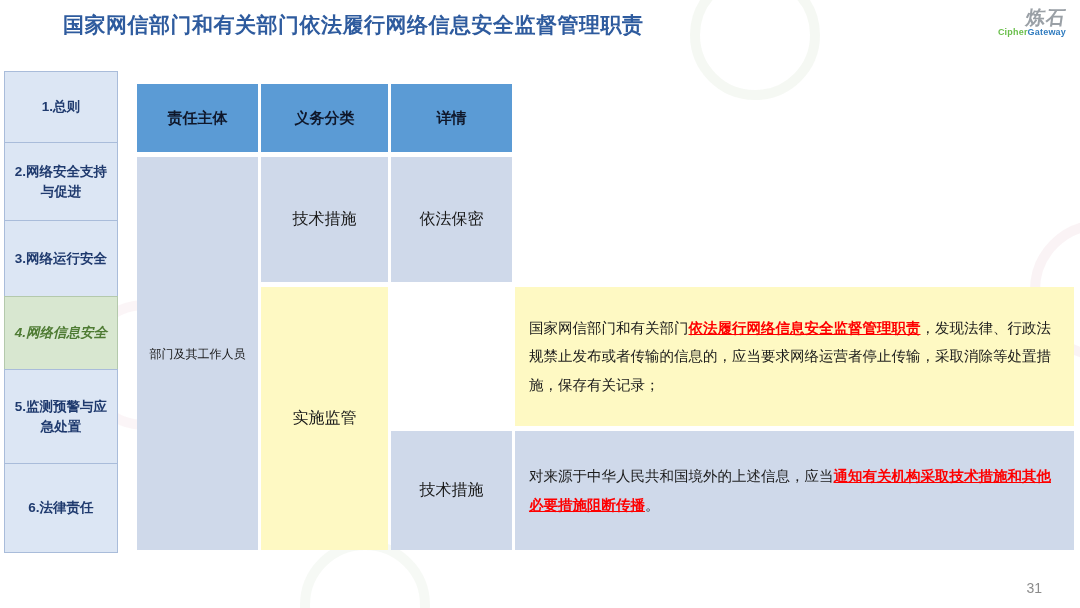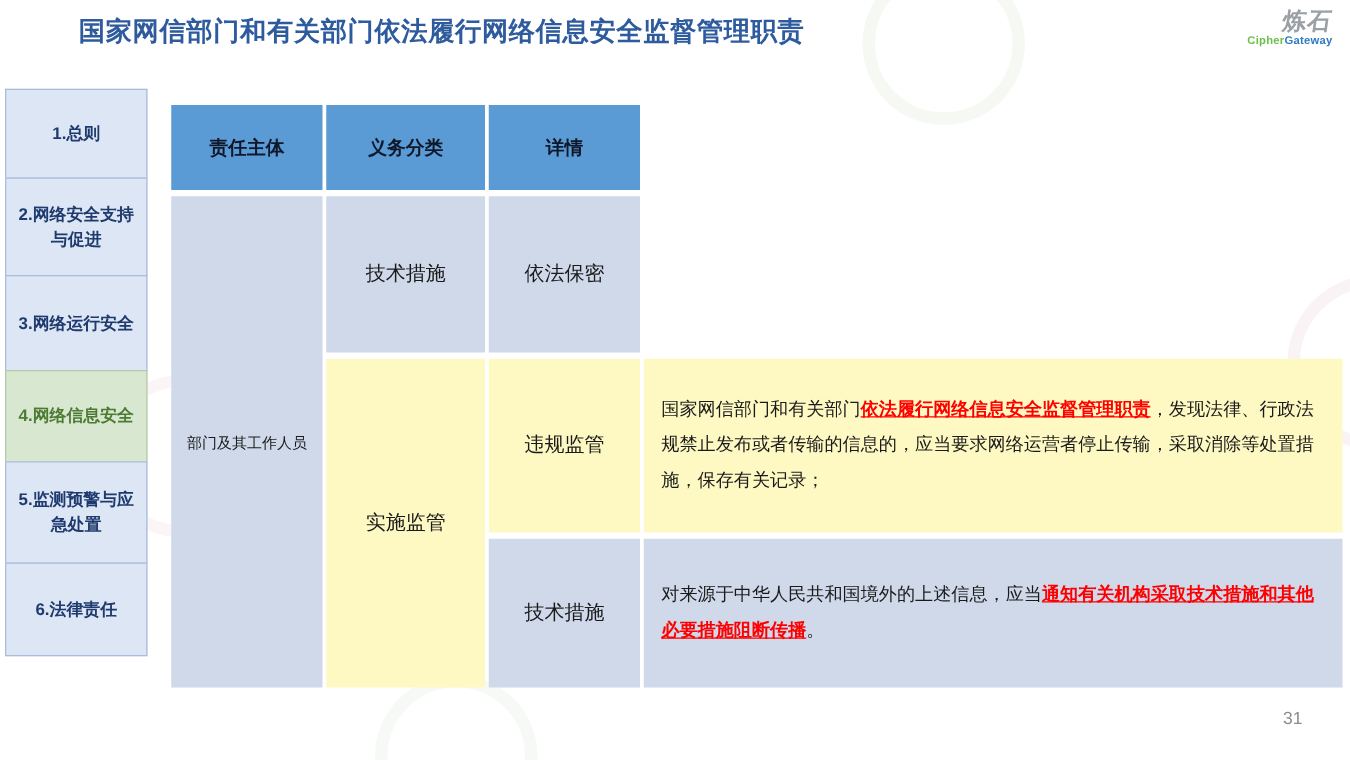--- a/index.html
+++ b/index.html
@@ -31,21 +31,21 @@
   }
   .side-item{
     box-sizing:border-box;border:1px solid #a9bcda;margin-top:-1px;
     background:#dce6f4;color:#1f3a6e;
     font-size:13.5px;font-weight:600;line-height:1.45;
     display:flex;align-items:center;justify-content:center;text-align:center;
     padding:13px 9px;
   }
   .side-item:first-child{margin-top:0;}
   .si-1{height:72px;} .si-2{height:79px;} .si-3{height:77px;}
-  .si-4{height:74px;} .si-5{height:82px;} .si-6{height:75px;}
+  .si-4{height:74px;font-style:italic;} .si-5{height:95px;} .si-6{height:90px;}
   .si-7{flex:1;}
   .side-item.active{background:#d8e7d0;color:#4e7b33;font-weight:bold;border-color:#b4c9ac;}
   
   .duty-table{
     position:absolute;left:137px;top:84px;width:937px;height:466px;
     display:grid;
     grid-template-columns:121px 127px 121px 1fr;
     grid-template-rows:68px 125px 139px 119px;
     row-gap:5px;column-gap:3px;
   }
@@ -58,21 +58,21 @@
   .duty-2{grid-column:2;grid-row:3 / span 2;font-size:16px;color:#1a1a1a;}
   .kw{font-size:16px;color:#1a1a1a;}
   .kw-1{grid-column:3;grid-row:2;} .kw-2{grid-column:3;grid-row:3;} .kw-3{grid-column:3;grid-row:4;}
   .detail{
     grid-column:4;justify-content:flex-start;text-align:left;
     font-size:14.5px;color:#1a1a1a;line-height:1.95;padding:8px 14px 8px 14px;
   }
   .d-1{grid-row:2;} .d-2{grid-row:3;} .d-3{grid-row:4;}
   .detail .em{color:#fe0000;font-weight:bold;text-decoration:underline;}
   
-  .page-number{position:absolute;right:38px;bottom:26px;font-size:14px;color:#8c8c8c;}
+  .page-number{position:absolute;right:38px;bottom:12px;font-size:14px;color:#8c8c8c;}
 </style>
 </head>
 <body>
 
 <div class="wm wm1"></div>
 <div class="wm wm2"></div>
 <div class="wm wm3"></div>
 <div class="wm wm4"></div>
 
 <div class="page-title">国家网信部门和有关部门依法履行网络信息安全监督管理职责</div>
@@ -95,21 +95,20 @@
   <div class="cell th">责任主体</div>
   <div class="cell th">义务分类</div>
   <div class="cell th">详情</div>
 
   <div class="cell bg-dark subject-cell">部门及其工作人员</div>
 
   <div class="cell bg-dark duty-1">技术措施</div>
   <div class="cell bg-light duty-2">实施监管</div>
 
   <div class="cell bg-dark kw kw-1">依法保密</div>
-  <div class="cell bg-light kw kw-2">违规监管</div>
   <div class="cell bg-dark kw kw-3">技术措施</div>
 
   <div class="cell bg-light detail d-2">
       <span><span>国家网信部门和有关部门</span><span class="em">依法履行网络信息安全监督管理职责</span><span>，发现法律、行政法规禁止发布或者传输的信息的，应当要求网络运营者停止传输，采取消除等处置措施，保存有关记录；</span></span>
     </div>
   <div class="cell bg-dark detail d-3">
       <span><span>对来源于中华人民共和国境外的上述信息，应当</span><span class="em">通知有关机构采取技术措施和其他必要措施阻断传播</span><span>。</span></span>
     </div>
 </div>
 

